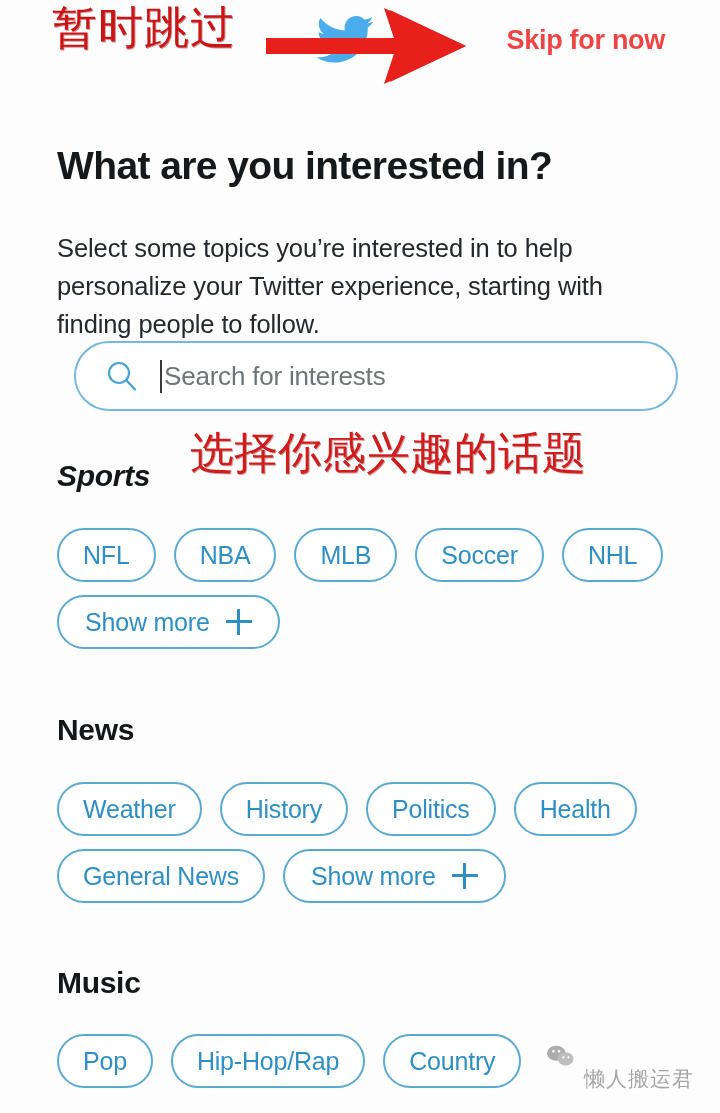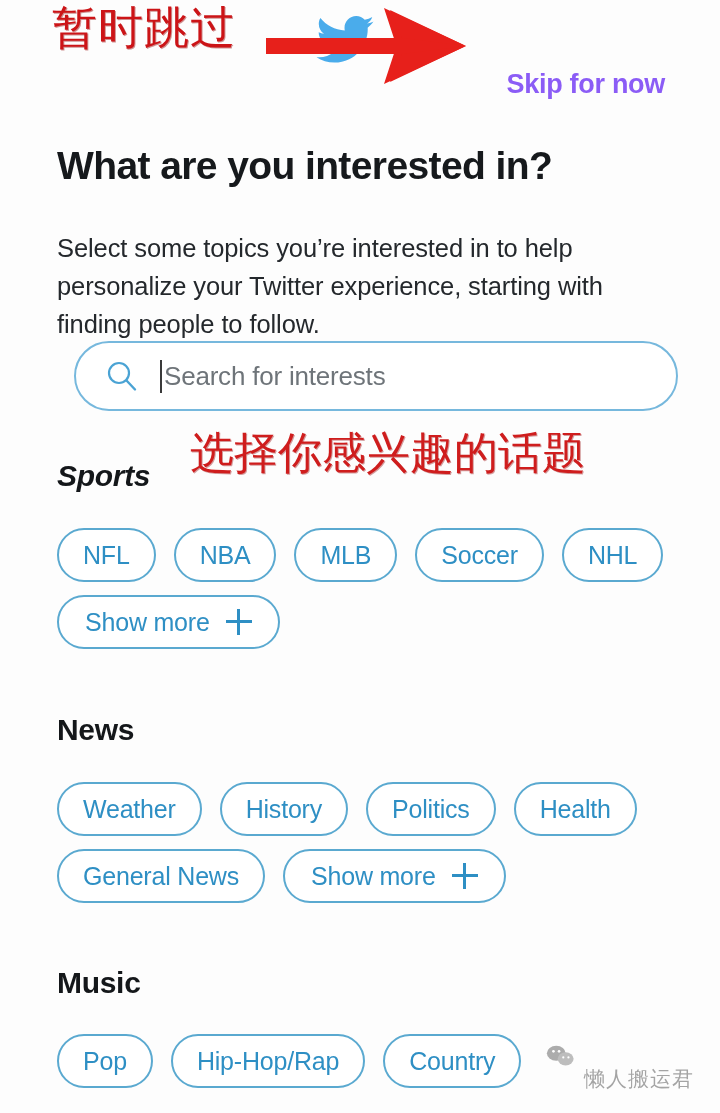--- a/index.html
+++ b/index.html
@@ -56,24 +56,23 @@
     width: 200px;
     height: 76px;
   }
 
   .skip-link {
     position: absolute;
     right: 55px;
     top: 25px;
     font-size: 27px;
     font-weight: bold;
-    color: #8b5cf6;
+    color: #ef4444;
     letter-spacing: -0.3px;
     white-space: nowrap;
-    margin-top: 44px;
   }
 
   
   .headline {
     position: absolute;
     left: 57px;
     top: 118px;
     font-size: 39px;
     font-weight: bold;
     color: #16191c;

